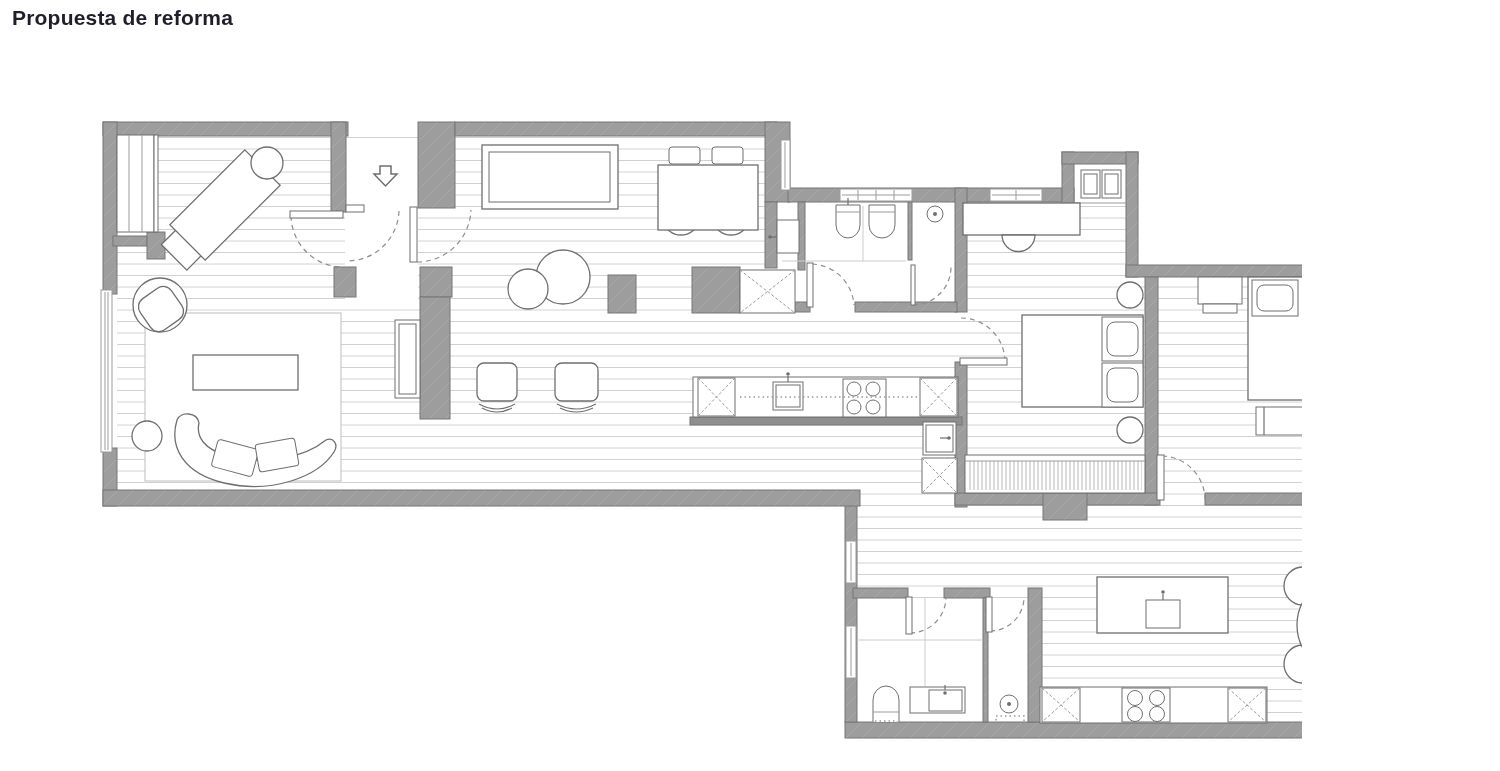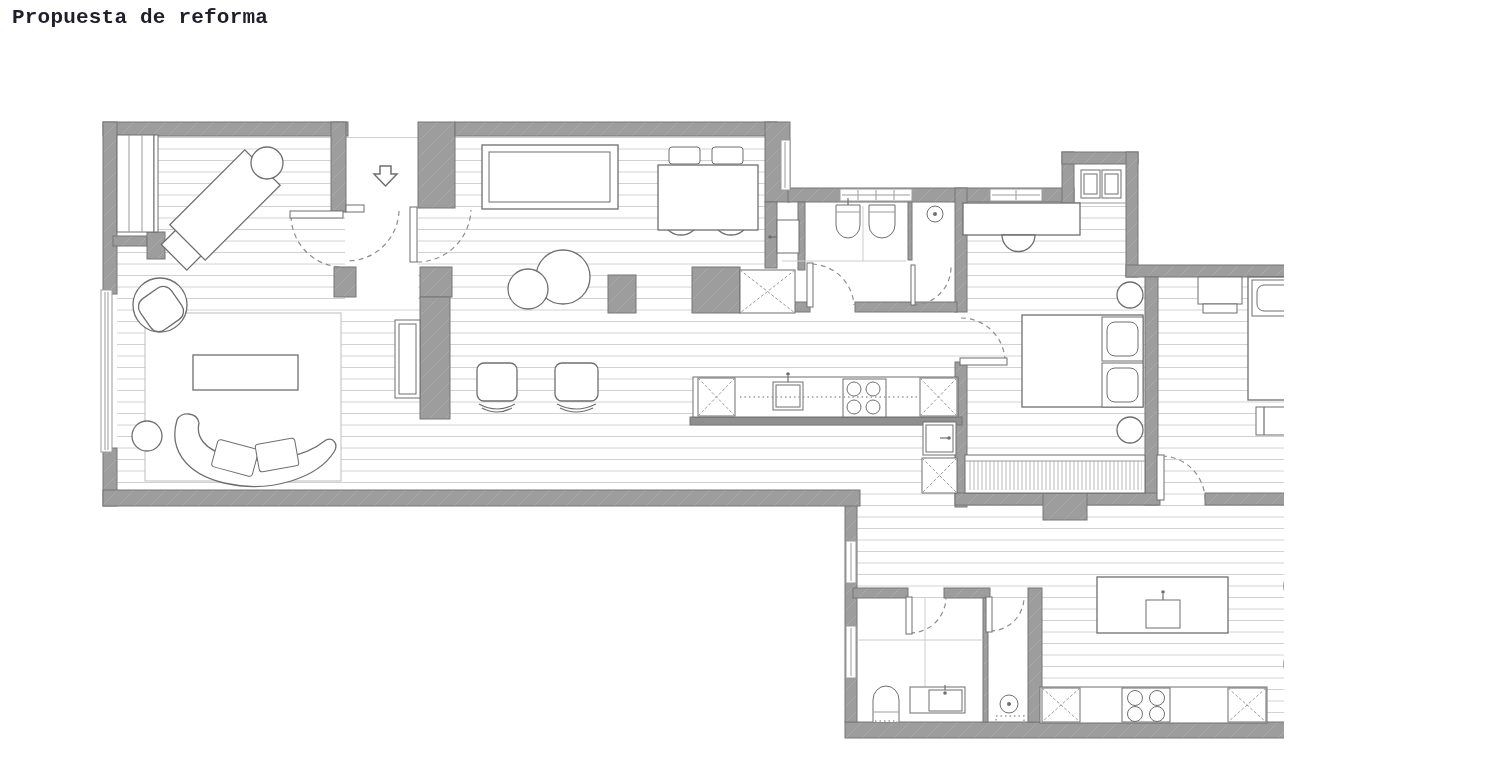--- a/index.html
+++ b/index.html
@@ -3,21 +3,21 @@
 <meta charset="utf-8">
 <style>
   :root{
     --background:#ffffff; --title:#1f1f2b;
     --wall-fill:#9d9d9d; --wall-hatch:#a9a9a9; --wall-stroke:#767676; --wall-dark:#8f8f8f;
     --furniture-line:#6f6f6f; --light-line:#9b9b9b; --floor-line:#d0d0d0;
     --hatch-line:#b7b7b7; --dash-line:#8f8f8f; --rug-line:#bdbdbd;
   }
   html,body{margin:0;padding:0;background:var(--background);}
   .stage{position:relative;width:1284px;height:771px;background:var(--background);
-         font-family:Liberation Mono, monospace;overflow:hidden;}
+         font-family:Liberation Sans, sans-serif;overflow:hidden;padding-left:18px;}
   .page-title{position:absolute;left:12px;top:6px;font-size:21px;font-weight:bold;
               color:var(--title);letter-spacing:.2px;}
   svg{position:absolute;left:0;top:0;}
   .wall{fill:url(#wallTex);stroke:var(--wall-stroke);stroke-width:1;}
   .wall-dark{fill:var(--wall-dark);stroke:var(--wall-stroke);stroke-width:1;}
   .furn{fill:#fff;stroke:var(--furniture-line);stroke-width:1.3;}
   .furn-thin{fill:#fff;stroke:var(--furniture-line);stroke-width:1;}
   .line{stroke:var(--furniture-line);fill:none;stroke-width:1.2;}
   .lightline{stroke:var(--light-line);fill:none;stroke-width:1;}
   .faint{stroke:#cccccc;fill:none;stroke-width:1;}

